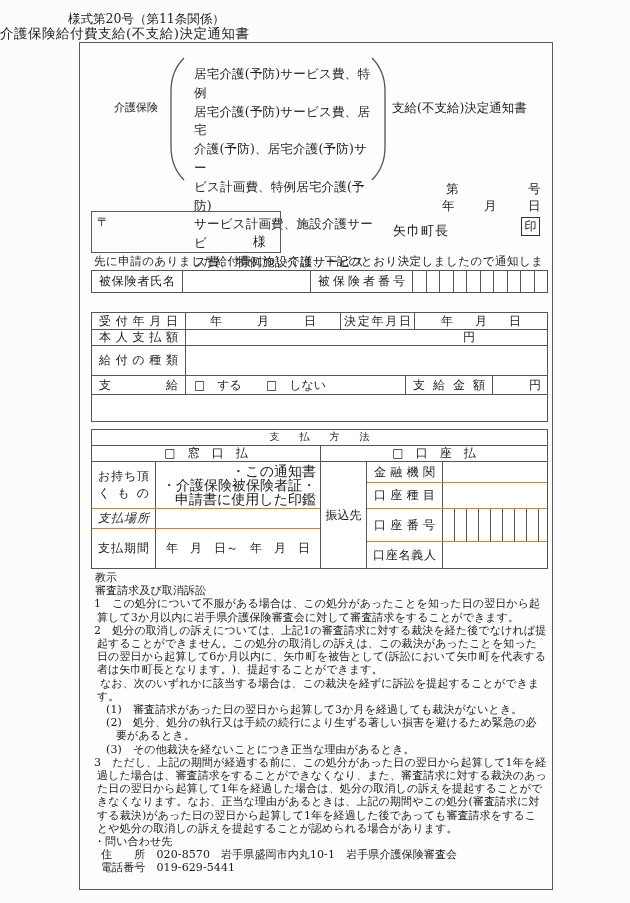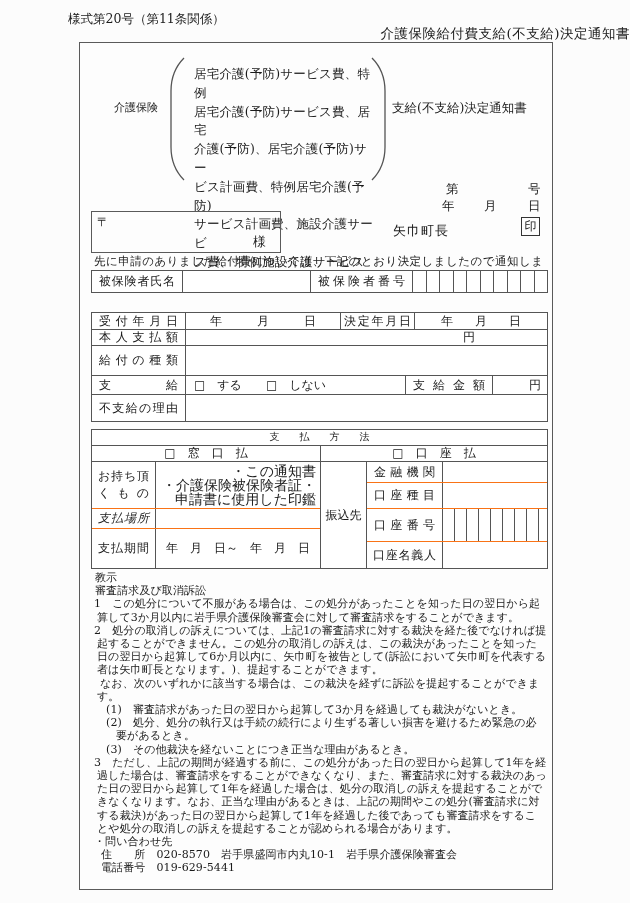--- a/index.html
+++ b/index.html
@@ -6,21 +6,21 @@
   html,body { width: 630px; height: 903px; }
   body {
     background: #fcfcfc;
     color: #1b1b1b;
     font-family: "DejaVu Serif", "Liberation Serif", serif;
     position: relative;
     overflow: hidden;
   }
   .abs { position: absolute; }
   #form-no { left: 68px; top: 11px; font-size: 12.5px; }
-  #doc-title { left: 0; top: 25px; width: 100%; text-align: right; font-size: 13.5px; letter-spacing: .5px; }
+  #doc-title { left: 0; top: 25px; width: 100%; text-align: left; font-size: 13.5px; letter-spacing: .5px; }
   #outer {
     position: absolute; left: 79px; top: 42px; width: 474px; height: 848px;
     border: 1px solid #5a5a5a; background: #fdfdfd;
   }
   
   #ins-label { left: 34px; top: 57px; font-size: 11px; }
   #bracket-text { left: 114px; top: 22px; width: 180px; font-size: 12.5px; line-height: 18.8px; letter-spacing: .2px; }
   #suffix-label { left: 312px; top: 57px; font-size: 12.5px; }
   .paren { top: 14px; width: 16px; height: 124px; }
   #paren-l { left: 89px; }
@@ -174,23 +174,20 @@
           <span>□　する　　□　しない</span>
         </div>
       <div class="cell" style="width:87px;">
           <span class="jl grow lab">支給金額</span>
         </div>
       <div class="cell grow" style="justify-content:flex-end;padding-right:6px;">
           <span>円</span>
         </div>
     </div>
     <div class="trow" style="height:27px;">
-      <div class="cell" style="width:93px;">
-          <span class="jl grow lab">不支給の理由</span>
-        </div>
       <div class="cell grow"></div>
     </div>
   </div>
 
   <div class="tbl" id="t3">
     <div class="trow ctr" style="height:15px;justify-content:center;align-items:flex-start;font-size:10px;">
       <span>支　　払　　方　　法</span>
     </div>
     <div class="trow" style="height:16px;">
       <div class="cell ctr" style="width:228px;">

